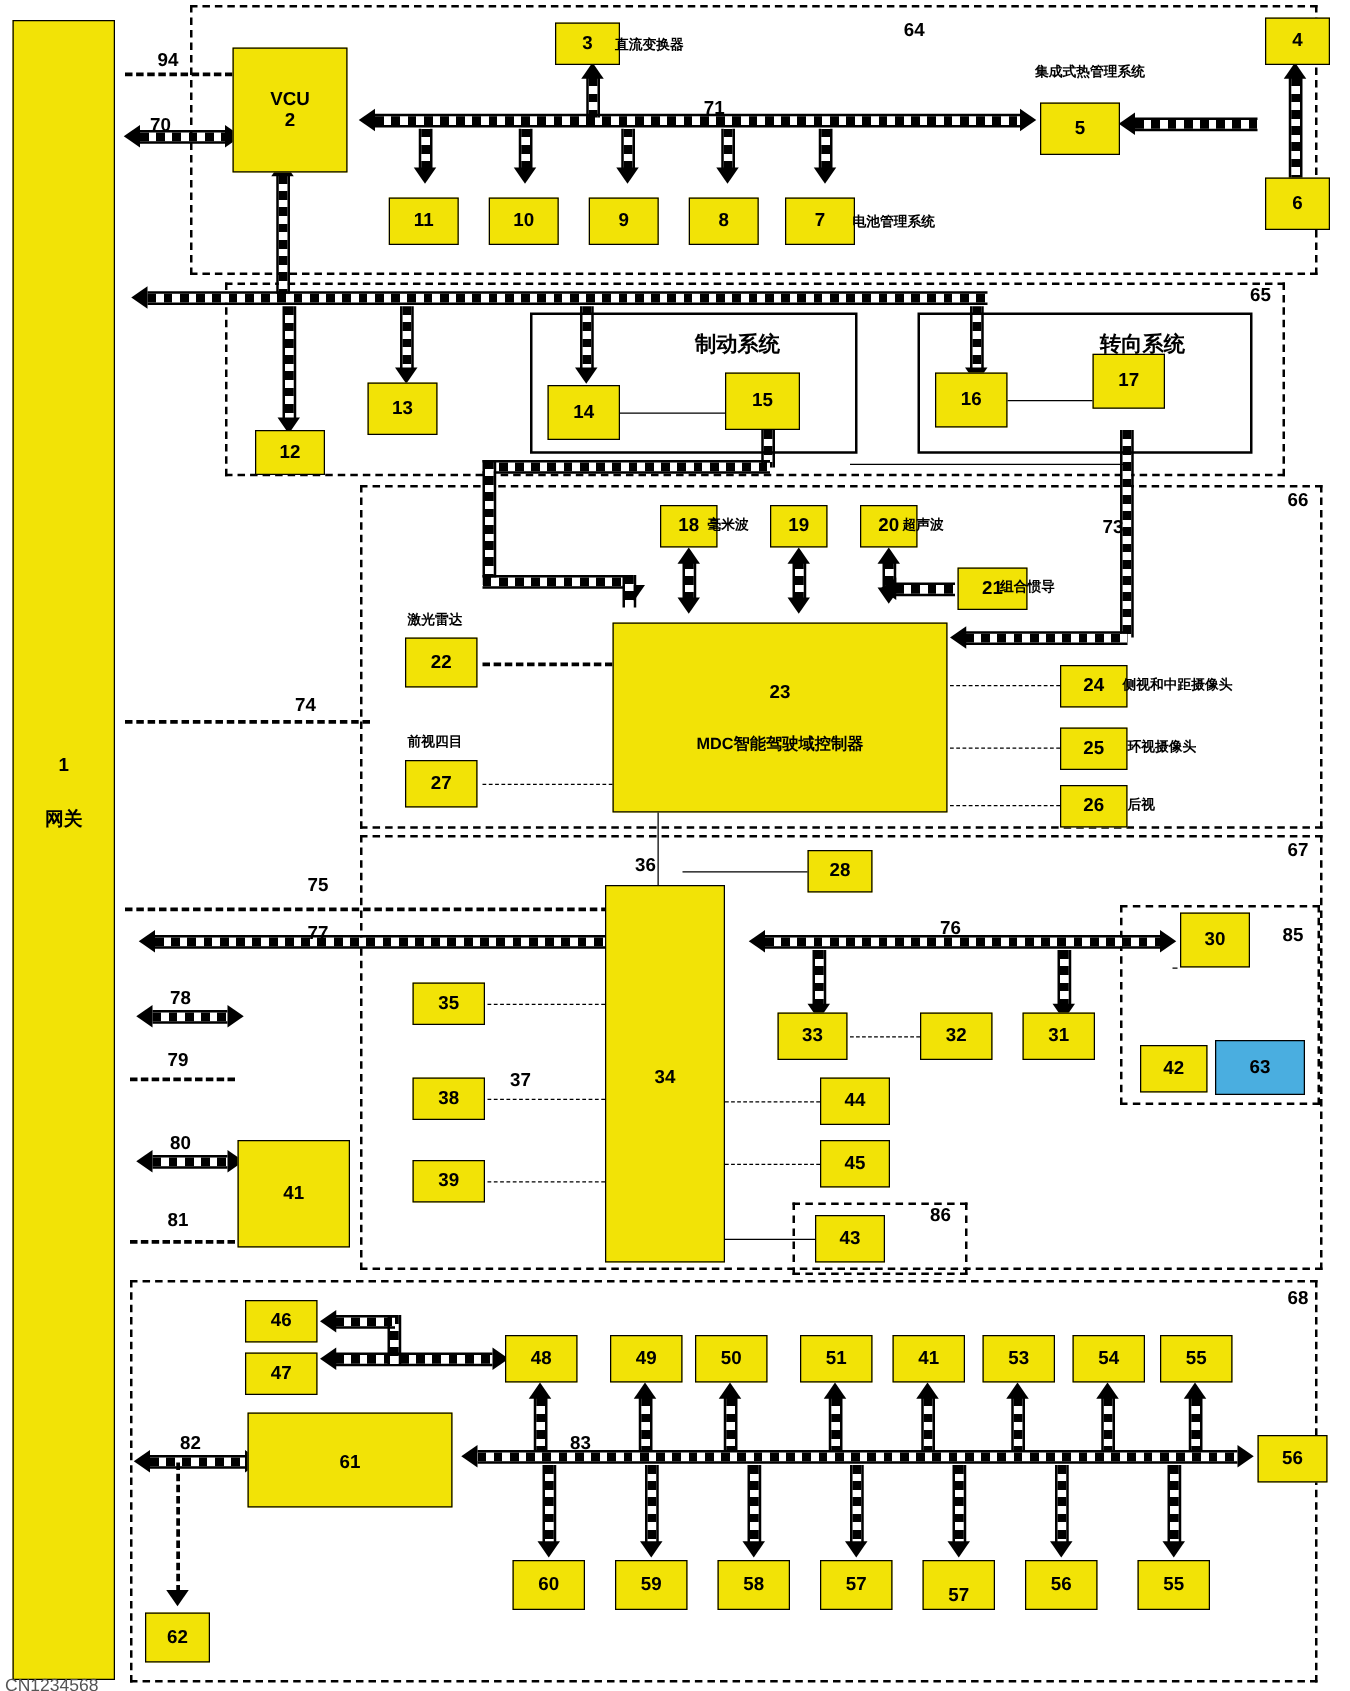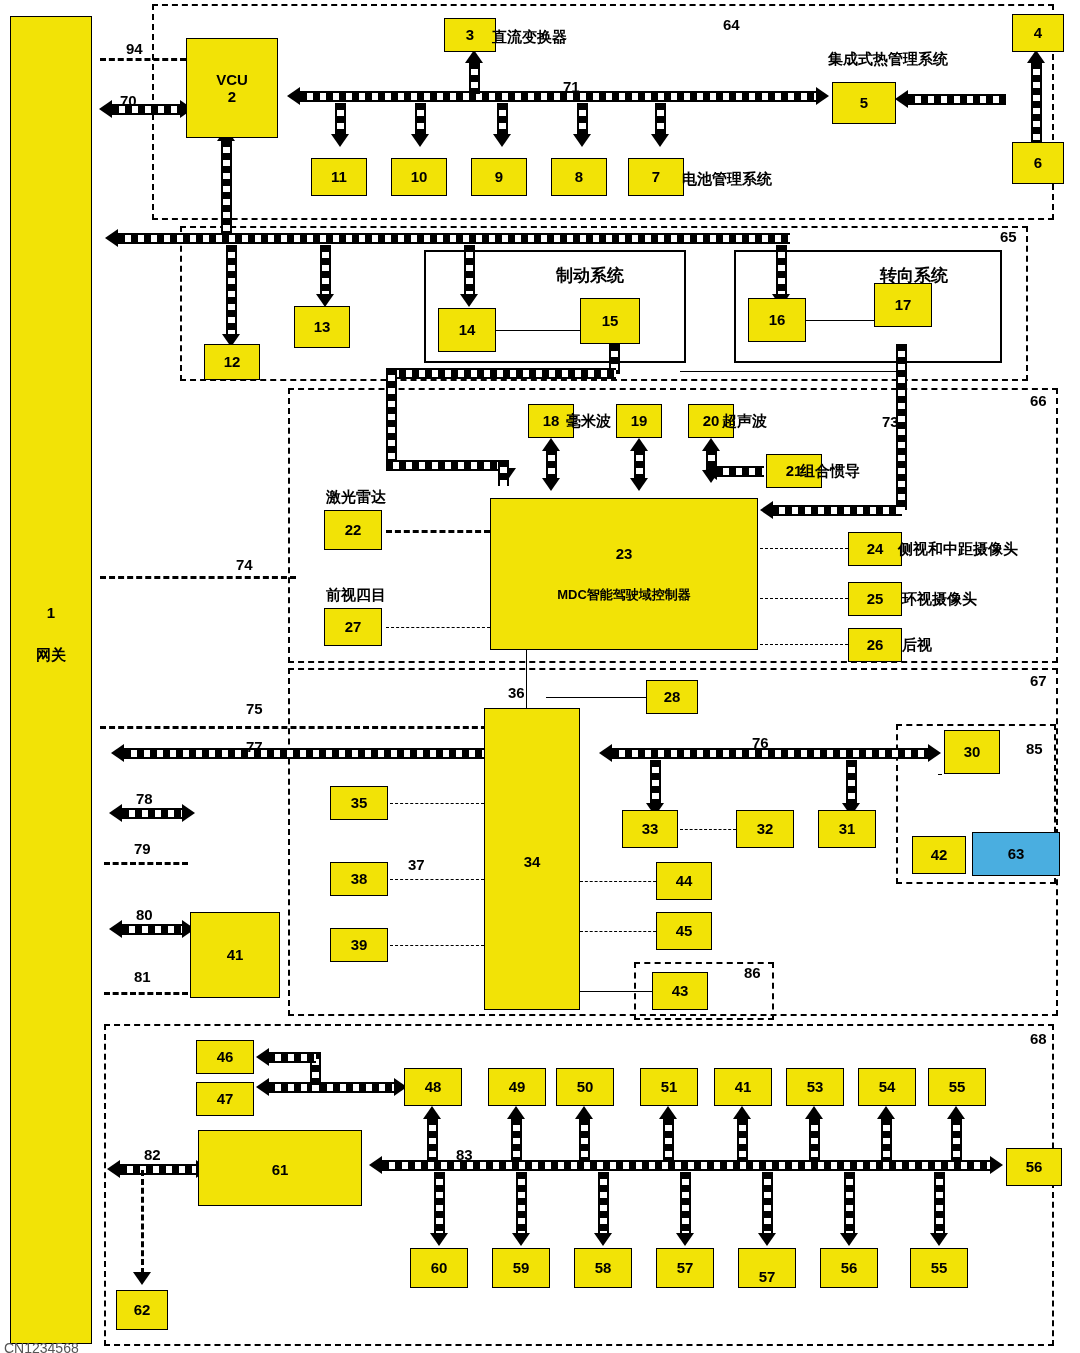--- a/index.html
+++ b/index.html
@@ -6,21 +6,21 @@
   body{font-family:"Liberation Sans","DejaVu Sans",sans-serif;}
   #stage{position:relative;width:1080px;height:1353px;overflow:hidden;background:#fff;}
   .box{position:absolute;background:#f2e306;border:1.5px solid #000;box-sizing:border-box;
        display:flex;flex-direction:column;align-items:center;justify-content:center;
        font-size:15px;font-weight:bold;color:#000;text-align:center;line-height:1.15;}
   .box .sub{font-weight:bold;font-size:13px;}
   .box.blue{background:#4aaee0;}
   .grp{position:absolute;border:2px dashed #000;box-sizing:border-box;}
   .grp.solid{border:2px solid #000;}
   .lbl{position:absolute;font-size:15px;font-weight:bold;color:#000;white-space:nowrap;}
-  .lbl.cn{font-size:15px;}
+  .lbl.cn{font-size:11px;}
   .hline{position:absolute;height:0;border-top:3px dashed #000;}
   .vline{position:absolute;width:0;border-left:3px dashed #000;}
   .thinh{position:absolute;height:0;border-top:1.5px dashed #000;}
   .solidh{position:absolute;height:0;border-top:1.5px solid #000;}
   .solidv{position:absolute;width:0;border-left:1.5px solid #000;}
   
   .bus{position:absolute;background:#000;}
   .bus.h{height:11px;background:
       repeating-linear-gradient(to right,#000 0 7px,#fff 7px 13px);
       border-top:2px solid #000;border-bottom:2px solid #000;box-sizing:border-box;}
@@ -351,21 +351,21 @@
   <div class="thinh" style="left:680px;top:829px;width:56px;"></div>
   <div class="box" style="left:818px;top:810px;width:58px;height:38px;">
       <span>31</span>
     </div>
   <div class="box" style="left:944px;top:730px;width:56px;height:44px;">
       <span>30</span>
     </div>
   <div class="box" style="left:912px;top:836px;width:54px;height:38px;">
       <span>42</span>
     </div>
-  <div class="box blue" style="left:972px;top:832px;width:88px;height:44px;">
+  <div class="box blue" style="left:972px;top:832px;width:72px;height:44px;">
       <span>63</span>
     </div>
   <div class="solidh" style="left:938px;top:774px;width:4px;"></div>
 
   <div class="box" style="left:656px;top:862px;width:56px;height:38px;">
       <span>44</span>
     </div>
   <div class="thinh" style="left:580px;top:881px;width:76px;"></div>
   <div class="box" style="left:656px;top:912px;width:56px;height:38px;">
       <span>45</span>

